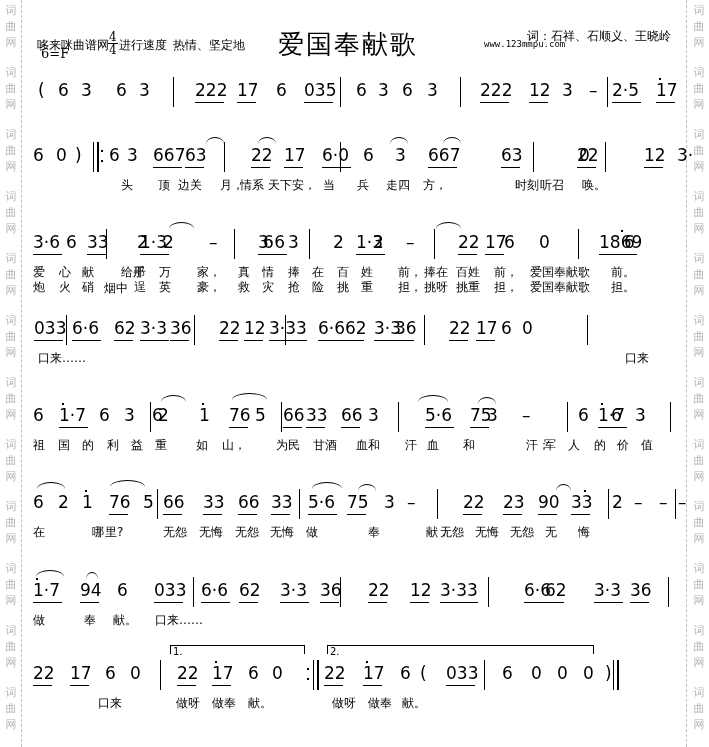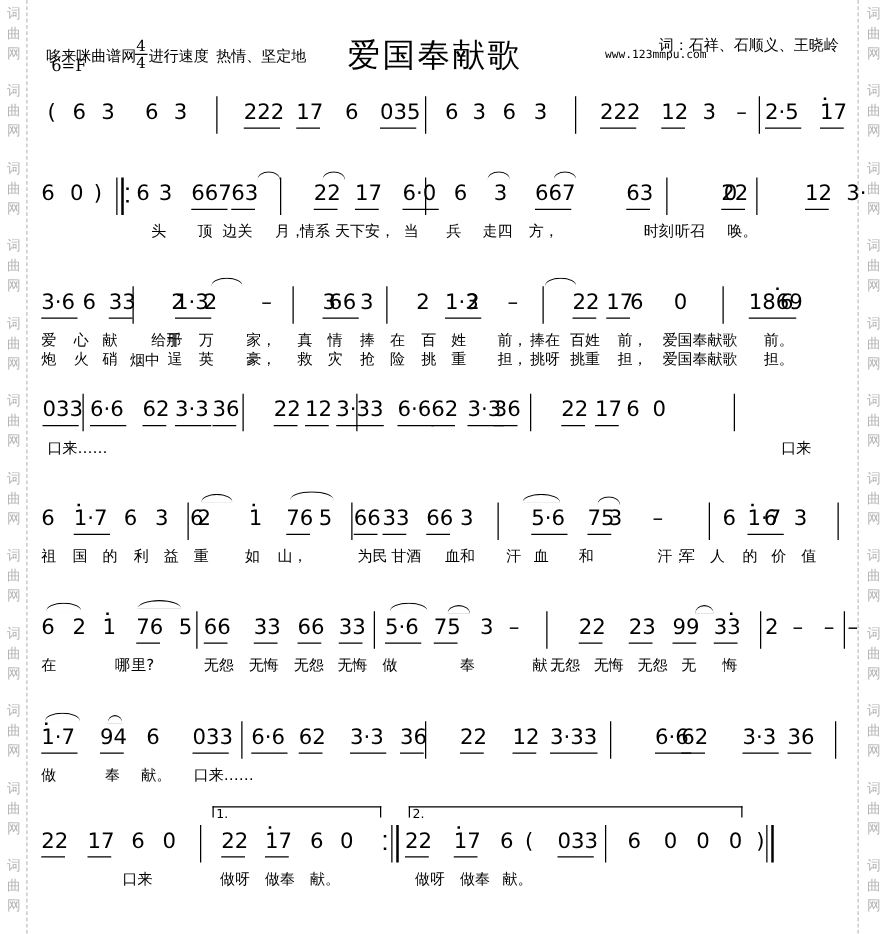--- a/index.html
+++ b/index.html
@@ -419,21 +419,21 @@
       <span class="tok" style="left: 635px; top: 0px;">3</span>
       <div class="bar" style="left: 670px; top: -3px; height: 30px;"></div>
       <span class="lyric" style="left: 33px; top: 32px;">祖</span>
       <span class="lyric" style="left: 58px; top: 32px;">国</span>
       <span class="lyric" style="left: 82px; top: 32px;">的</span>
       <span class="lyric" style="left: 107px; top: 32px;">利</span>
       <span class="lyric" style="left: 131px; top: 32px;">益</span>
       <span class="lyric" style="left: 155px; top: 32px;">重</span>
       <span class="lyric" style="left: 196px; top: 32px;">如</span>
       <span class="lyric" style="left: 222px; top: 32px;">山，</span>
-      <span class="lyric" style="left: 286px; top: 32px; text-align: center;">为民</span>
+      <span class="lyric" style="left: 276px; top: 32px; text-align: center;">为民</span>
       <span class="lyric" style="left: 313px; top: 32px;">甘酒</span>
       <span class="lyric" style="left: 356px; top: 32px;">血和</span>
       <span class="lyric" style="left: 405px; top: 32px;">汗</span>
       <span class="lyric" style="left: 427px; top: 32px;">血</span>
       <span class="lyric" style="left: 463px; top: 32px;">和</span>
       <span class="lyric" style="left: 526px; top: 32px;">汗；</span>
       <span class="lyric" style="left: 544px; top: 32px;">军</span>
       <span class="lyric" style="left: 568px; top: 32px;">人</span>
       <span class="lyric" style="left: 594px; top: 32px;">的</span>
       <span class="lyric" style="left: 617px; top: 32px;">价</span>
@@ -461,21 +461,21 @@
       <div class="ul" style="left: 308px; top: 22px; width: 28.5px;"></div>
       <span class="tok" style="left: 347px; top: 0px;">75</span>
       <div class="ul" style="left: 347px; top: 22px; width: 19px;"></div>
       <span class="tok" style="left: 384px; top: 0px;">3</span>
       <span class="tok" style="left: 407px; top: 0px;">–</span>
       <div class="bar" style="left: 437px; top: -3px; height: 30px;"></div>
       <span class="tok" style="left: 463px; top: 0px;">22</span>
       <div class="ul" style="left: 463px; top: 22px; width: 19px;"></div>
       <span class="tok" style="left: 503px; top: 0px;">23</span>
       <div class="ul" style="left: 503px; top: 22px; width: 19px;"></div>
-      <span class="tok" style="left: 538px; top: 0px;">99</span>
+      <span class="tok" style="left: 538px; top: 0px;">90</span>
       <div class="ul" style="left: 538px; top: 22px; width: 19px;"></div>
       <span class="tok" style="left: 571px; top: 0px;">33</span>
       <div class="ul" style="left: 571px; top: 22px; width: 19px;"></div>
       <div class="dot" style="left: 583.5px; top: -2px;"></div>
       <div class="bar" style="left: 608px; top: -3px; height: 30px;"></div>
       <span class="tok" style="left: 612px; top: 0px;">2</span>
       <span class="tok" style="left: 634px; top: 0px;">–</span>
       <span class="tok" style="left: 659px; top: 0px;">–</span>
       <span class="tok" style="left: 678px; top: 0px;">–</span>
       <div class="bar" style="left: 675px; top: -3px; height: 30px;"></div>

